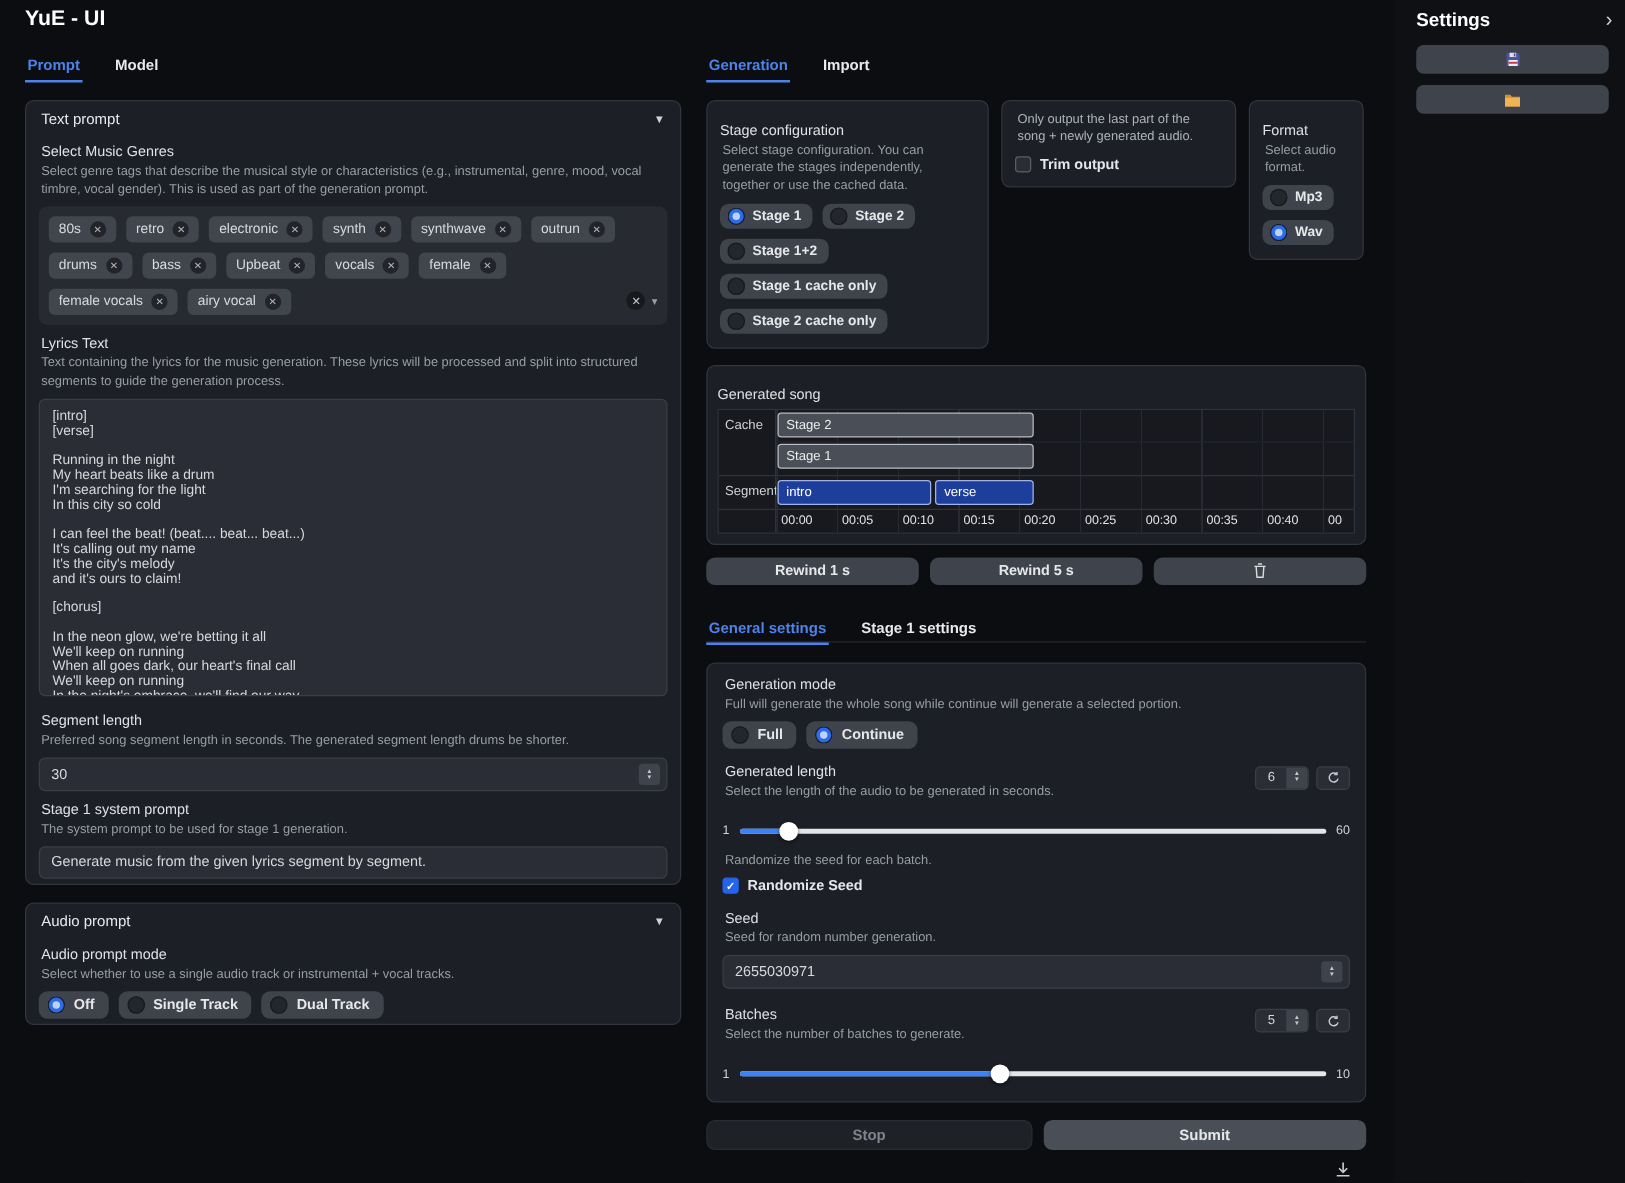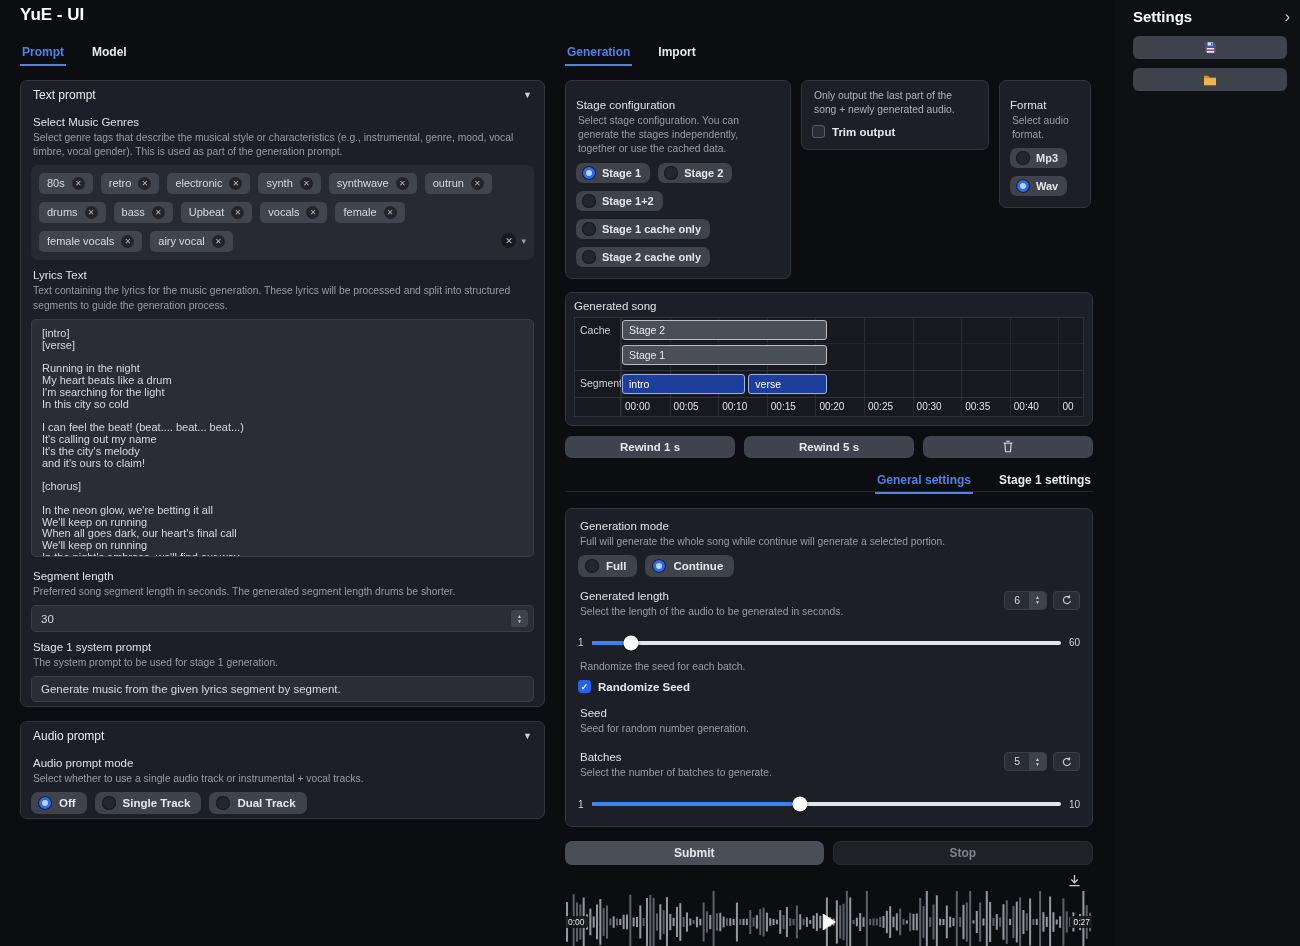--- a/index.html
+++ b/index.html
@@ -329,21 +329,21 @@
             </div>
             <div class="pill sel">
               <span class="dot"></span>
               <span>Wav</span>
             </div>
           </div>
       </div>
     </div>
 
     <div class="block song-box">
-      <div class="box-title" style="margin:3px 0 0;">Generated song</div>
+      <div class="box-title" style="margin:13px 0 0;">Generated song</div>
       <div class="tl">
         <div class="tl-row">
           <div class="tl-rowlabel">Cache</div>
           <div class="tl-cells cache" id="cacheCells">
               <div class="tlbar cache" style="left: 1px; width: 205.008px; top: 2px;">Stage 2</div>
               <div class="tlbar cache" style="left: 1px; width: 205.008px; top: 27px;">Stage 1</div>
             </div>
         </div>
         <div class="tl-row">
           <div class="tl-rowlabel">Segments</div>
@@ -377,21 +377,21 @@
         <span class="icon">
           <svg width="12" height="13" viewBox="0 0 14 16" fill="none" stroke="#d9dbe0" stroke-width="1.4">
             <path d="M1.5 3.8h11"></path>
               <path d="M5 1.5h4"></path>
               <path d="M3.2 3.8l.8 10.7h6l.8-10.7"></path>
           </svg>
         </span>
       </div>
     </div>
 
-    <div class="tabs underlined" style="margin-top:12px;justify-content:flex-end;">
+    <div class="tabs underlined" style="margin-top:24px;">
       <div class="tab active">General settings</div>
       <div class="tab">Stage 1 settings</div>
     </div>
 
     <div class="block settings-panel">
       <div class="field-label">Generation mode</div>
       <div class="field-desc">Full will generate the whole song while continue will generate a selected portion.</div>
       <div class="radio-row">
           <div class="pill">
             <span class="dot"></span>
@@ -436,20 +436,27 @@
       </div>
 
       <div class="field-desc" style="margin-top:12px;">Randomize the seed for each batch.</div>
       <div class="check-row">
         <span class="checkbox checked">✓</span>
         <span>Randomize Seed</span>
       </div>
 
       <div class="field-label" style="margin-top:14px;">Seed</div>
       <div class="field-desc">Seed for random number generation.</div>
+      <div class="input-row">
+        <span>2655030971</span>
+        <span class="spin">
+            <span>▲</span>
+            <span>▼</span>
+          </span>
+      </div>
 
       <div class="row-between" style="margin-top:6px;">
         <div>
           <div class="field-label">Batches</div>
           <div class="field-desc">Select the number of batches to generate.</div>
         </div>
         <div class="num-controls">
           <div class="num-group">
             <span class="num-val">5</span>
             <span class="num-spin">
@@ -471,22 +478,22 @@
         <span>1</span>
         <div class="slider">
           <div class="slider-fill" style="width: 44.4444%;"></div>
           <div class="slider-handle" style="left: 44.4444%;"></div>
         </div>
         <span>10</span>
       </div>
     </div>
 
     <div class="submit-row">
+      <div class="btn big stop">Stop</div>
       <div class="btn big">Submit</div>
-      <div class="btn big stop">Stop</div>
     </div>
 
     <div>
       <div class="dl-row">
         <span class="icon">
           <svg width="13" height="13" viewBox="0 0 14 14" fill="none" stroke="#c9ccd2" stroke-width="1.4">
             <path d="M7 1v8"></path>
               <path d="M3.5 6L7 9.5 10.5 6"></path>
               <path d="M1.5 12.5h11"></path>
           </svg>

